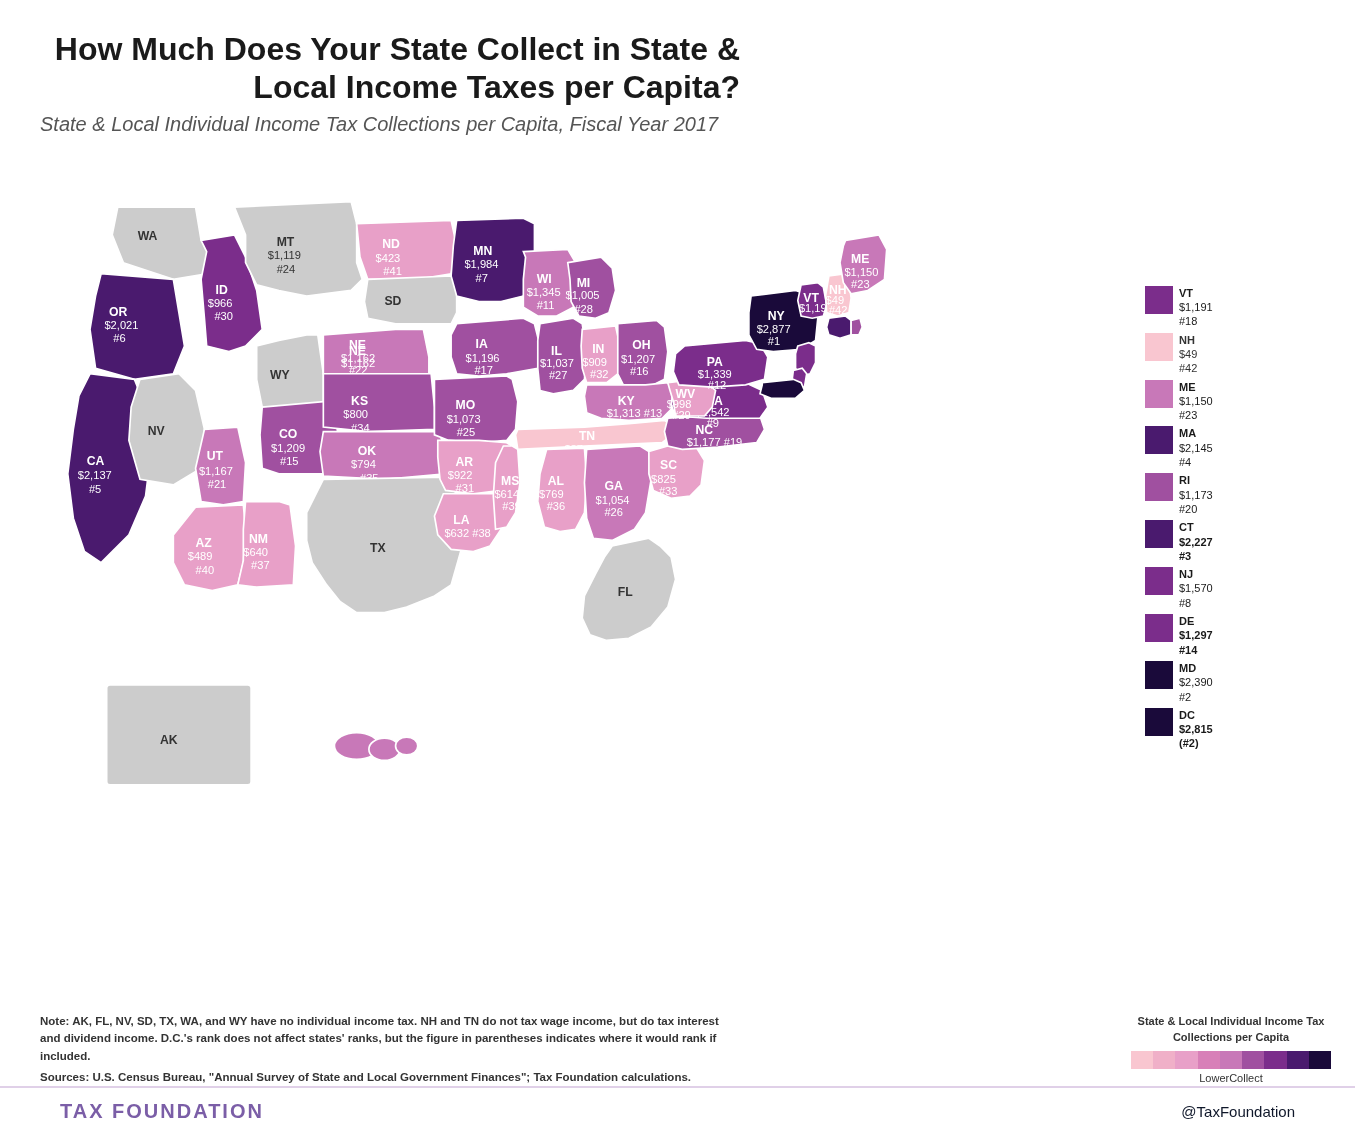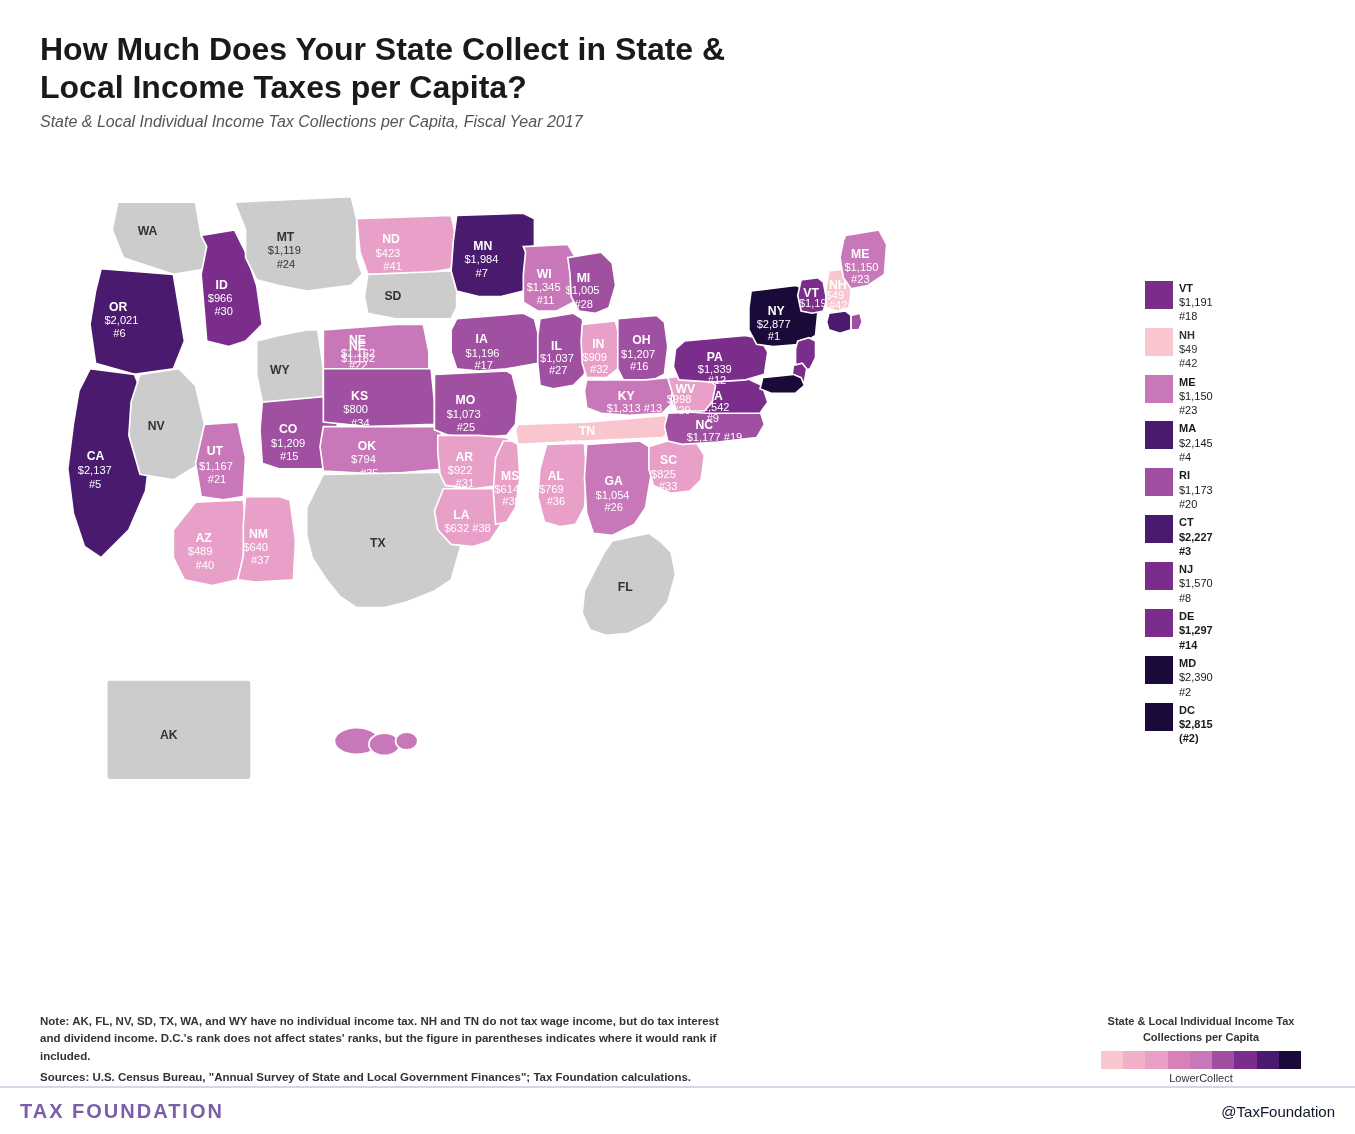--- a/index.html
+++ b/index.html
@@ -17,23 +17,24 @@
       padding: 30px 40px 20px 40px;
       position: relative;
     }
     .title {
       font-size: 32px;
       font-weight: 700;
       color: #1a1a1a;
       line-height: 1.2;
       font-family: 'Arial', sans-serif;
       max-width: 700px;
+      text-align: right;
     }
     .subtitle {
-      font-size: 16px;
+      font-size: 20px;
       color: #555;
       font-style: italic;
       margin-top: 6px;
       font-family: 'Arial', sans-serif;
     }
     .map-area {
       position: relative;
       width: 100%;
       margin-top: 10px;
     }
@@ -90,21 +91,21 @@
     .footer-note {
       font-family: 'Arial', sans-serif;
       font-size: 11.5px;
       color: #333;
       line-height: 1.5;
       max-width: 680px;
     }
     .legend-area {
       position: absolute;
       bottom: 50px;
-      right: 54px;
+      right: 24px;
       width: 200px;
       margin-left: 12px;
     }
     .legend-title {
       font-family: 'Arial', sans-serif;
       font-size: 11px;
       font-weight: 700;
       color: #333;
       text-align: center;
       line-height: 1.4;
@@ -420,17 +421,17 @@
       <span class="legend-label">Lower</span>
       <span class="legend-label">Collect</span>
     </div>
   </div>
 
   <div style="position:absolute; bottom:48px; left:40px; right:250px;font-weight:bold;">
     <div class="footer-note">Note: AK, FL, NV, SD, TX, WA, and WY have no individual income tax. NH and TN do not tax wage income, but do tax interest and dividend income. D.C.'s rank does not affect states' ranks, but the figure in parentheses indicates where it would rank if included.</div>
     <div class="footer-note" style="margin-top:4px;">Sources: U.S. Census Bureau, "Annual Survey of State and Local Government Finances"; Tax Foundation calculations.</div>
   </div>
 
-  <div style="position:absolute; bottom:0; left:0; right:0; height:48px; border-top:2px solid #e0d0e8; display:flex; align-items:center; padding:0 20px; justify-content:space-between;">
+  <div style="position:absolute; bottom:0; left:0; right:0; height:48px; border-top:2px solid #e0d0e8; display:flex; align-items:center; padding:0 60px; justify-content:space-between;">
     <div style="font-family:Arial,sans-serif; font-size:20px; font-weight:700; color:#7b5ea7; letter-spacing:2px;">TAX FOUNDATION</div>
     <div style="font-family:Arial,sans-serif; font-size:15px; color:#0f172a;">@TaxFoundation</div>
   </div>
 </div>
 
 </body></html>

